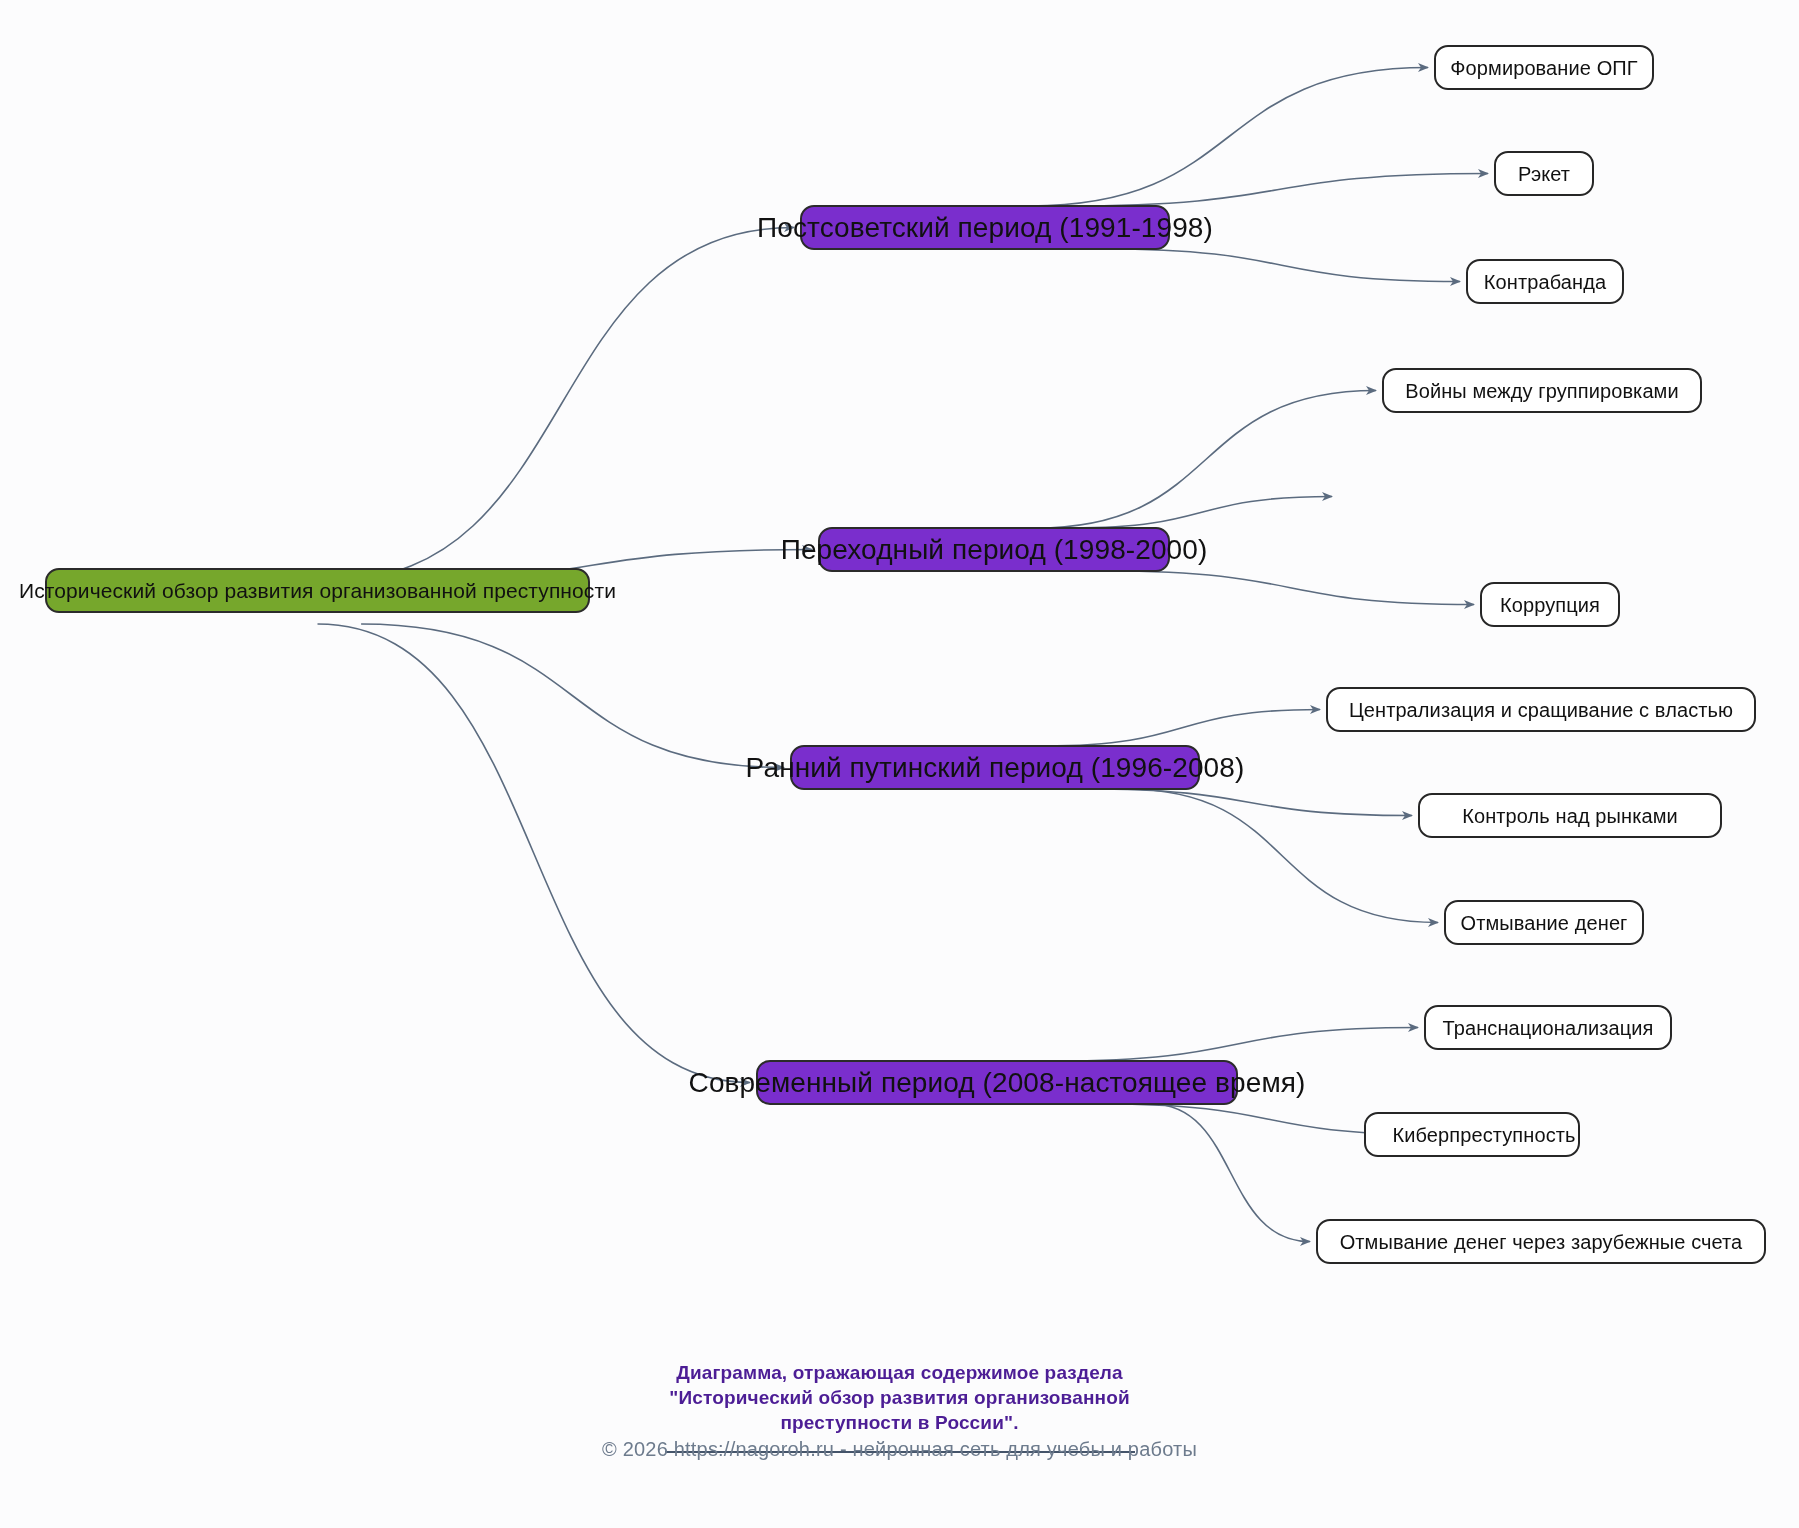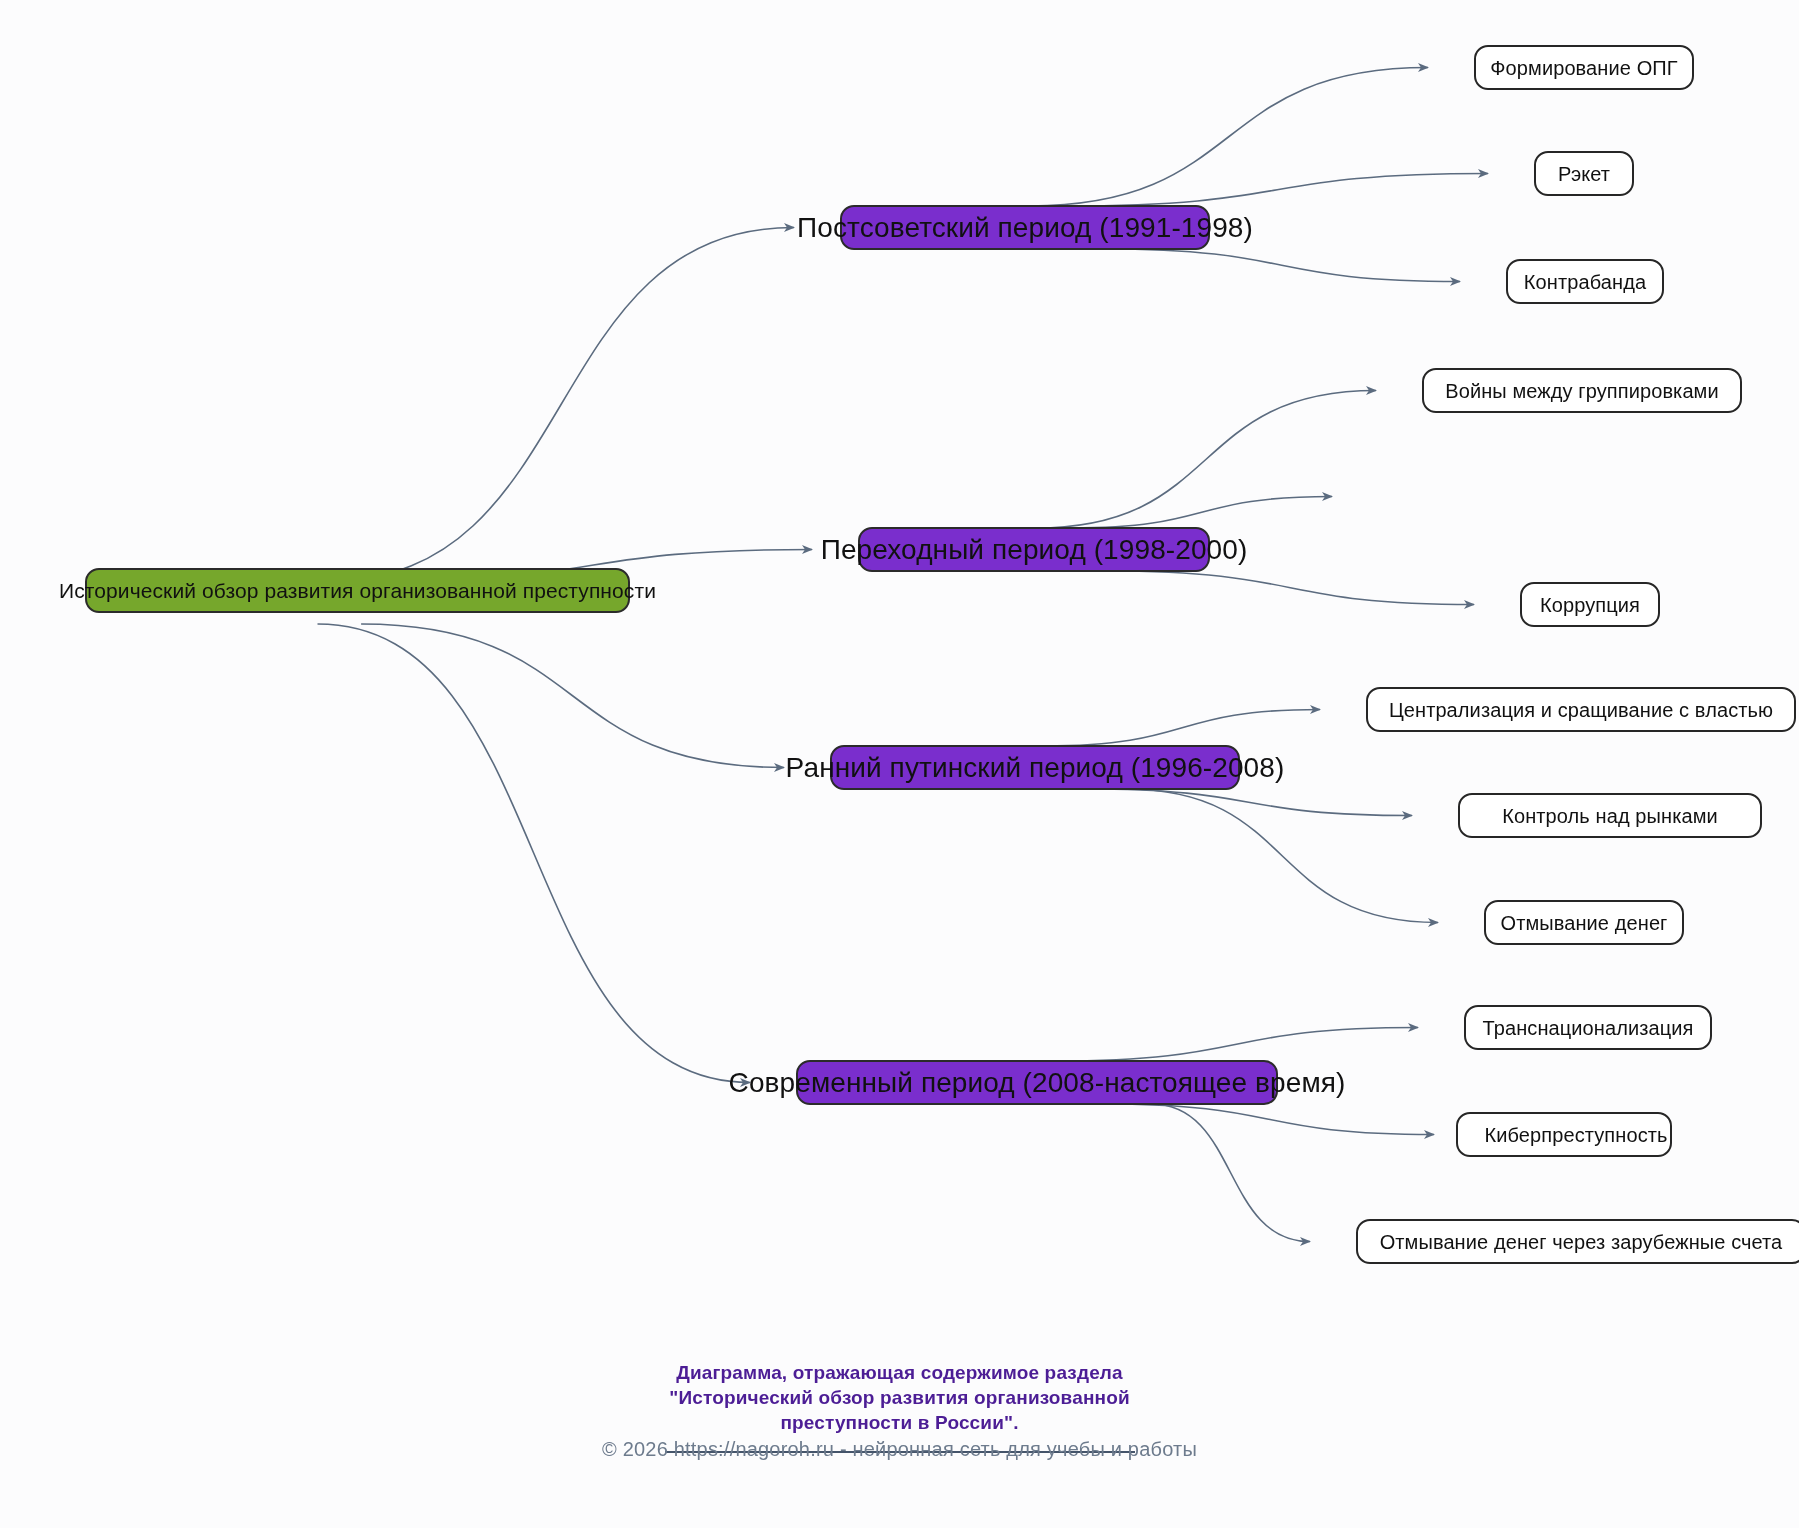--- a/index.html
+++ b/index.html
@@ -28,21 +28,20 @@
     box-sizing: border-box;
     display: flex;
     align-items: center;
     justify-content: center;
     border-radius: 14px;
     white-space: nowrap;
     font-size: 20px;
     line-height: 1;
     color: #111111;
     letter-spacing: 0.1px;
-    margin-left: 40px;
   }
   .node.root {
     background: #76a72c;
     border: 2px solid #2b2b2b;
     font-size: 21px;
   }
   .node.period {
     background: #7a2ecd;
     border: 2px solid #2b2b2b;
     font-size: 28px;
@@ -125,21 +124,21 @@
   <div class="node leaf" style="left: 1382px; top: 368px; width: 320px; height: 45px;">Войны между группировками</div>
   <div class="node leaf" style="left: 1480px; top: 582px; width: 140px; height: 45px;">Коррупция</div>
 
   <div class="node period" style="left: 790px; top: 745px; width: 410px; height: 45px; background: rgb(122, 46, 205);">Ранний путинский период (1996-2008)</div>
   <div class="node leaf" style="left: 1326px; top: 687px; width: 430px; height: 45px;">Централизация и сращивание с властью</div>
   <div class="node leaf" style="left: 1418px; top: 793px; width: 304px; height: 45px;">Контроль над рынками</div>
   <div class="node leaf" style="left: 1444px; top: 900px; width: 200px; height: 45px;">Отмывание денег</div>
 
   <div class="node period" style="left: 756px; top: 1060px; width: 482px; height: 45px; background: rgb(122, 46, 205);">Современный период (2008-настоящее время)</div>
   <div class="node leaf" style="left: 1424px; top: 1005px; width: 248px; height: 45px;">Транснационализация</div>
-  <div class="node leaf" style="left: 1416px; top: 1112px; width: 216px; height: 45px; padding-left: 24px;">Киберпреступность</div>
+  <div class="node leaf" style="left: 1364px; top: 1112px; width: 216px; height: 45px; padding-left: 24px;">Киберпреступность</div>
   <div class="node leaf" style="left: 1316px; top: 1219px; width: 450px; height: 45px;">Отмывание денег через зарубежные счета</div>
 
   <div id="caption-block">
     <div class="caption-line">Диаграмма, отражающая содержимое раздела</div>
     <div class="caption-line">"Исторический обзор развития организованной</div>
     <div class="caption-line">преступности в России".</div>
     <div id="caption-divider"></div>
   </div>
 
   <div id="footer">© 2026 https://nagoroh.ru - нейронная сеть для учебы и работы</div>

